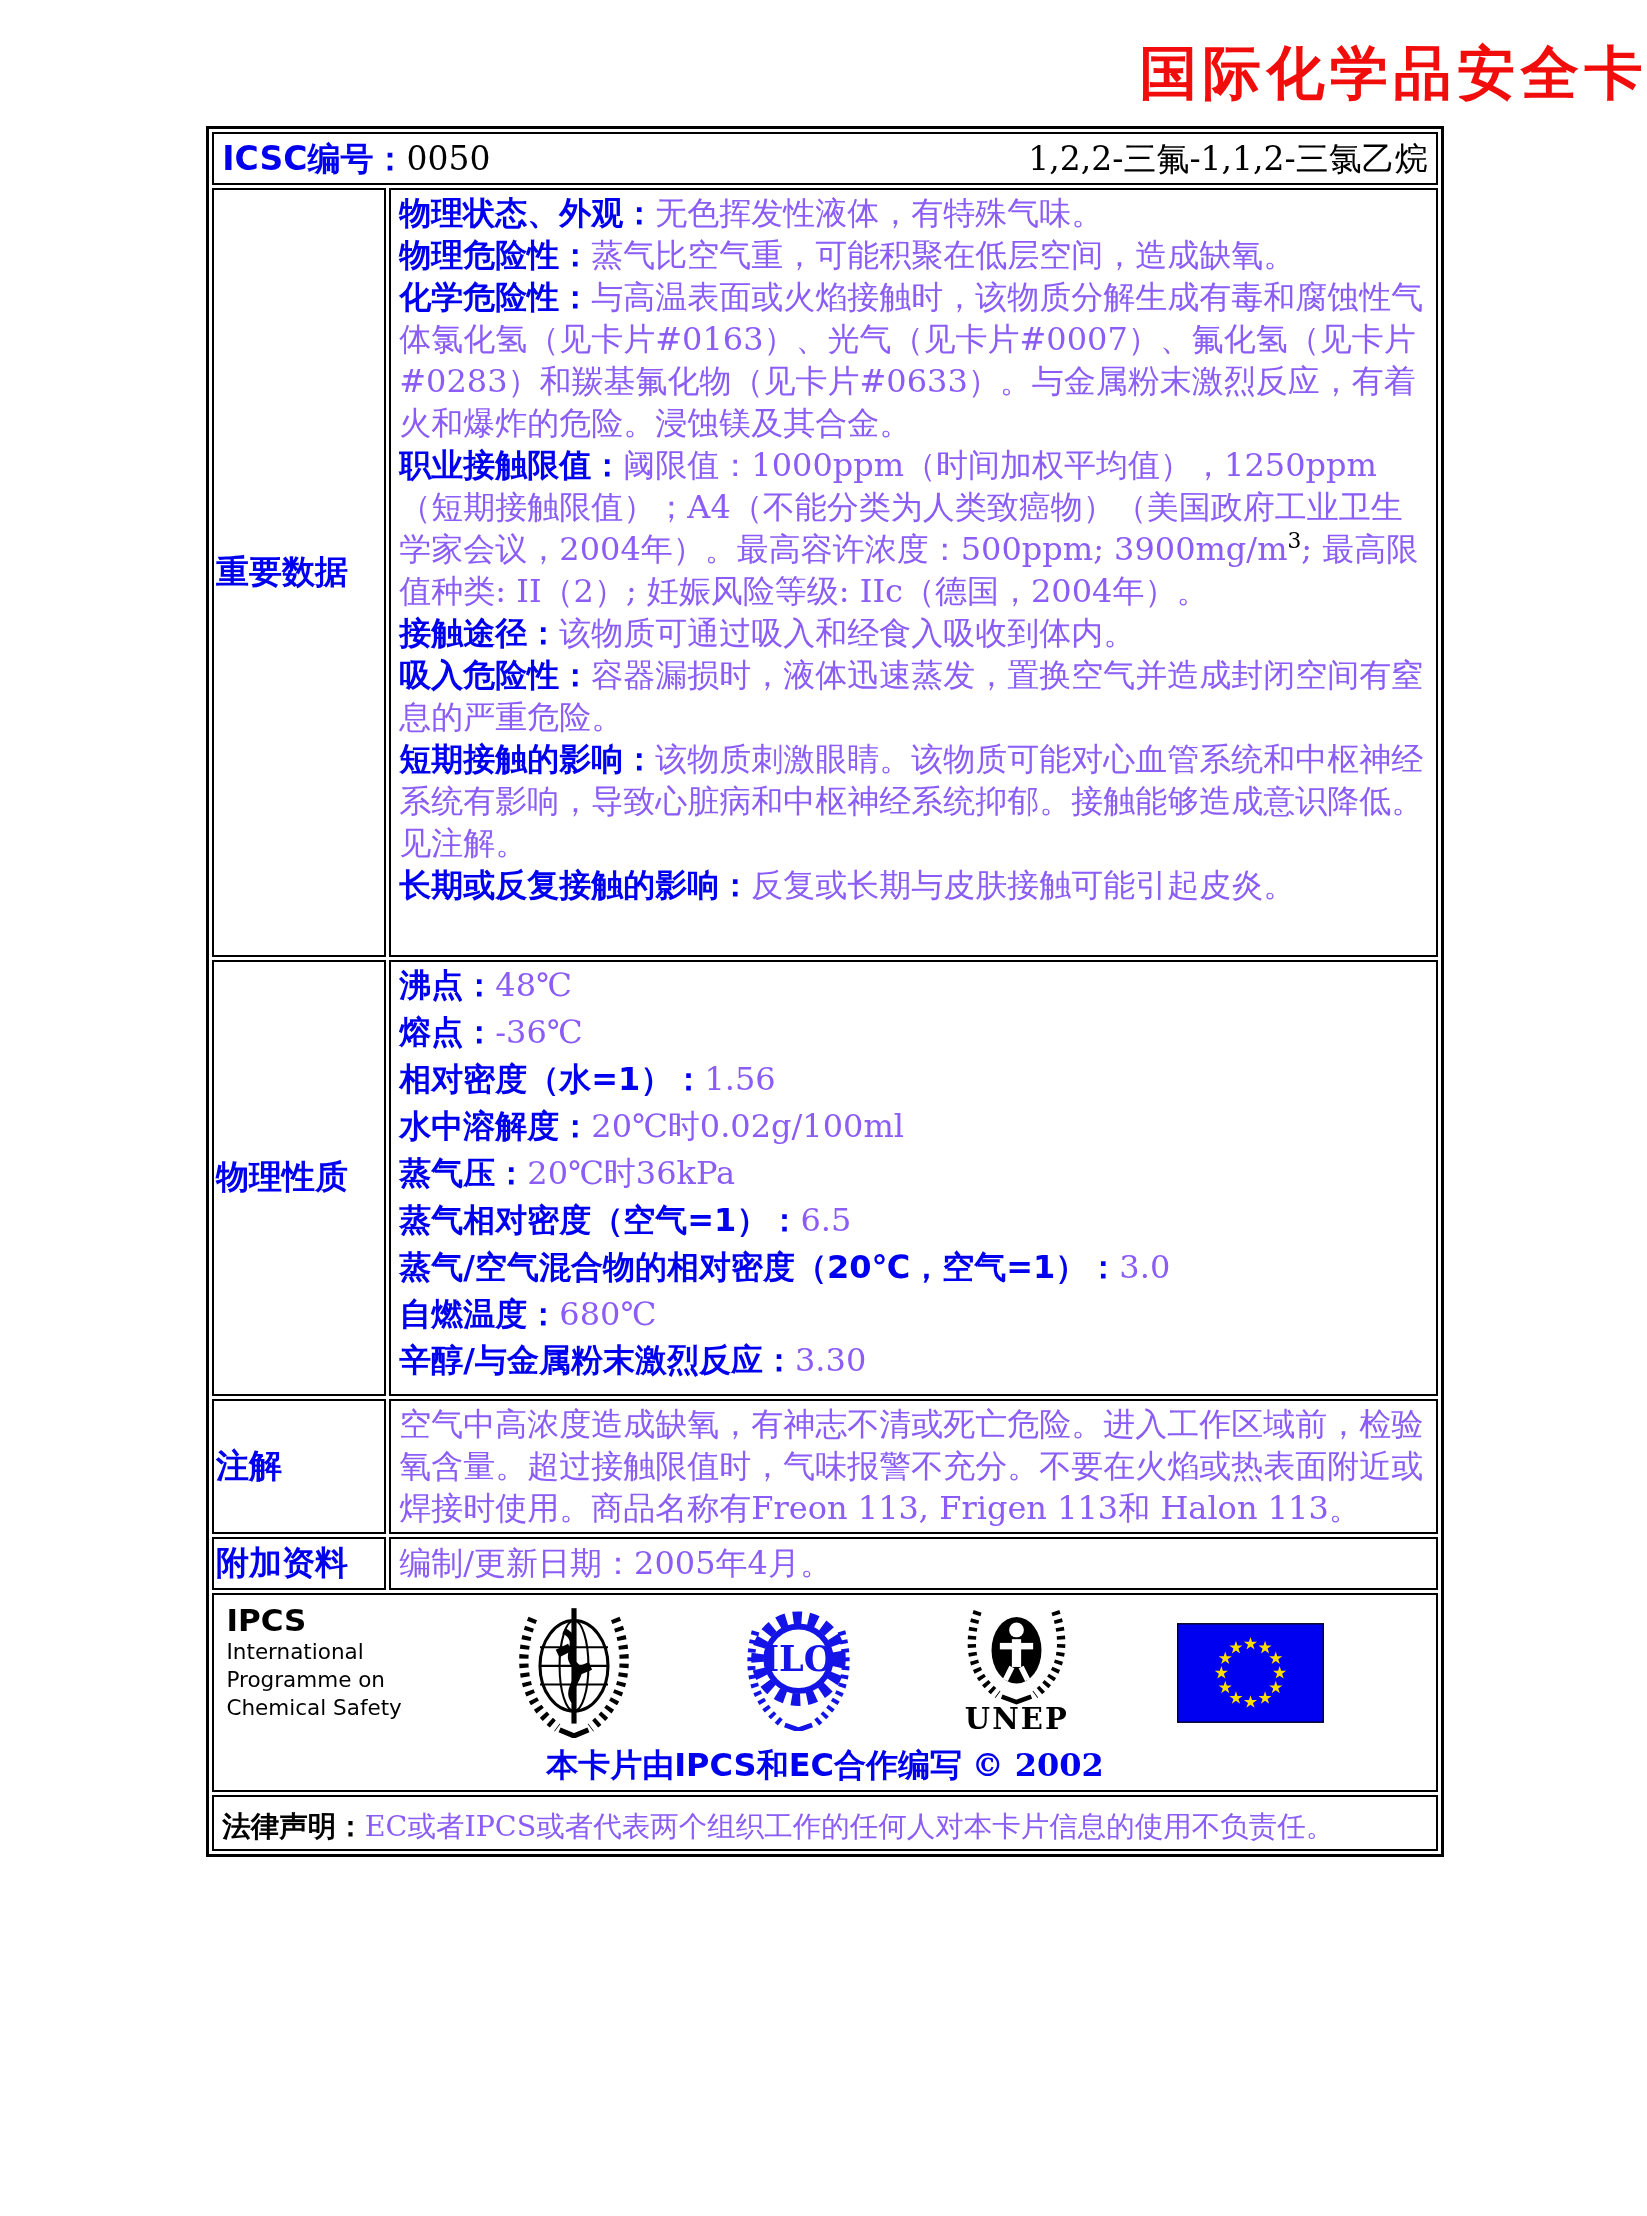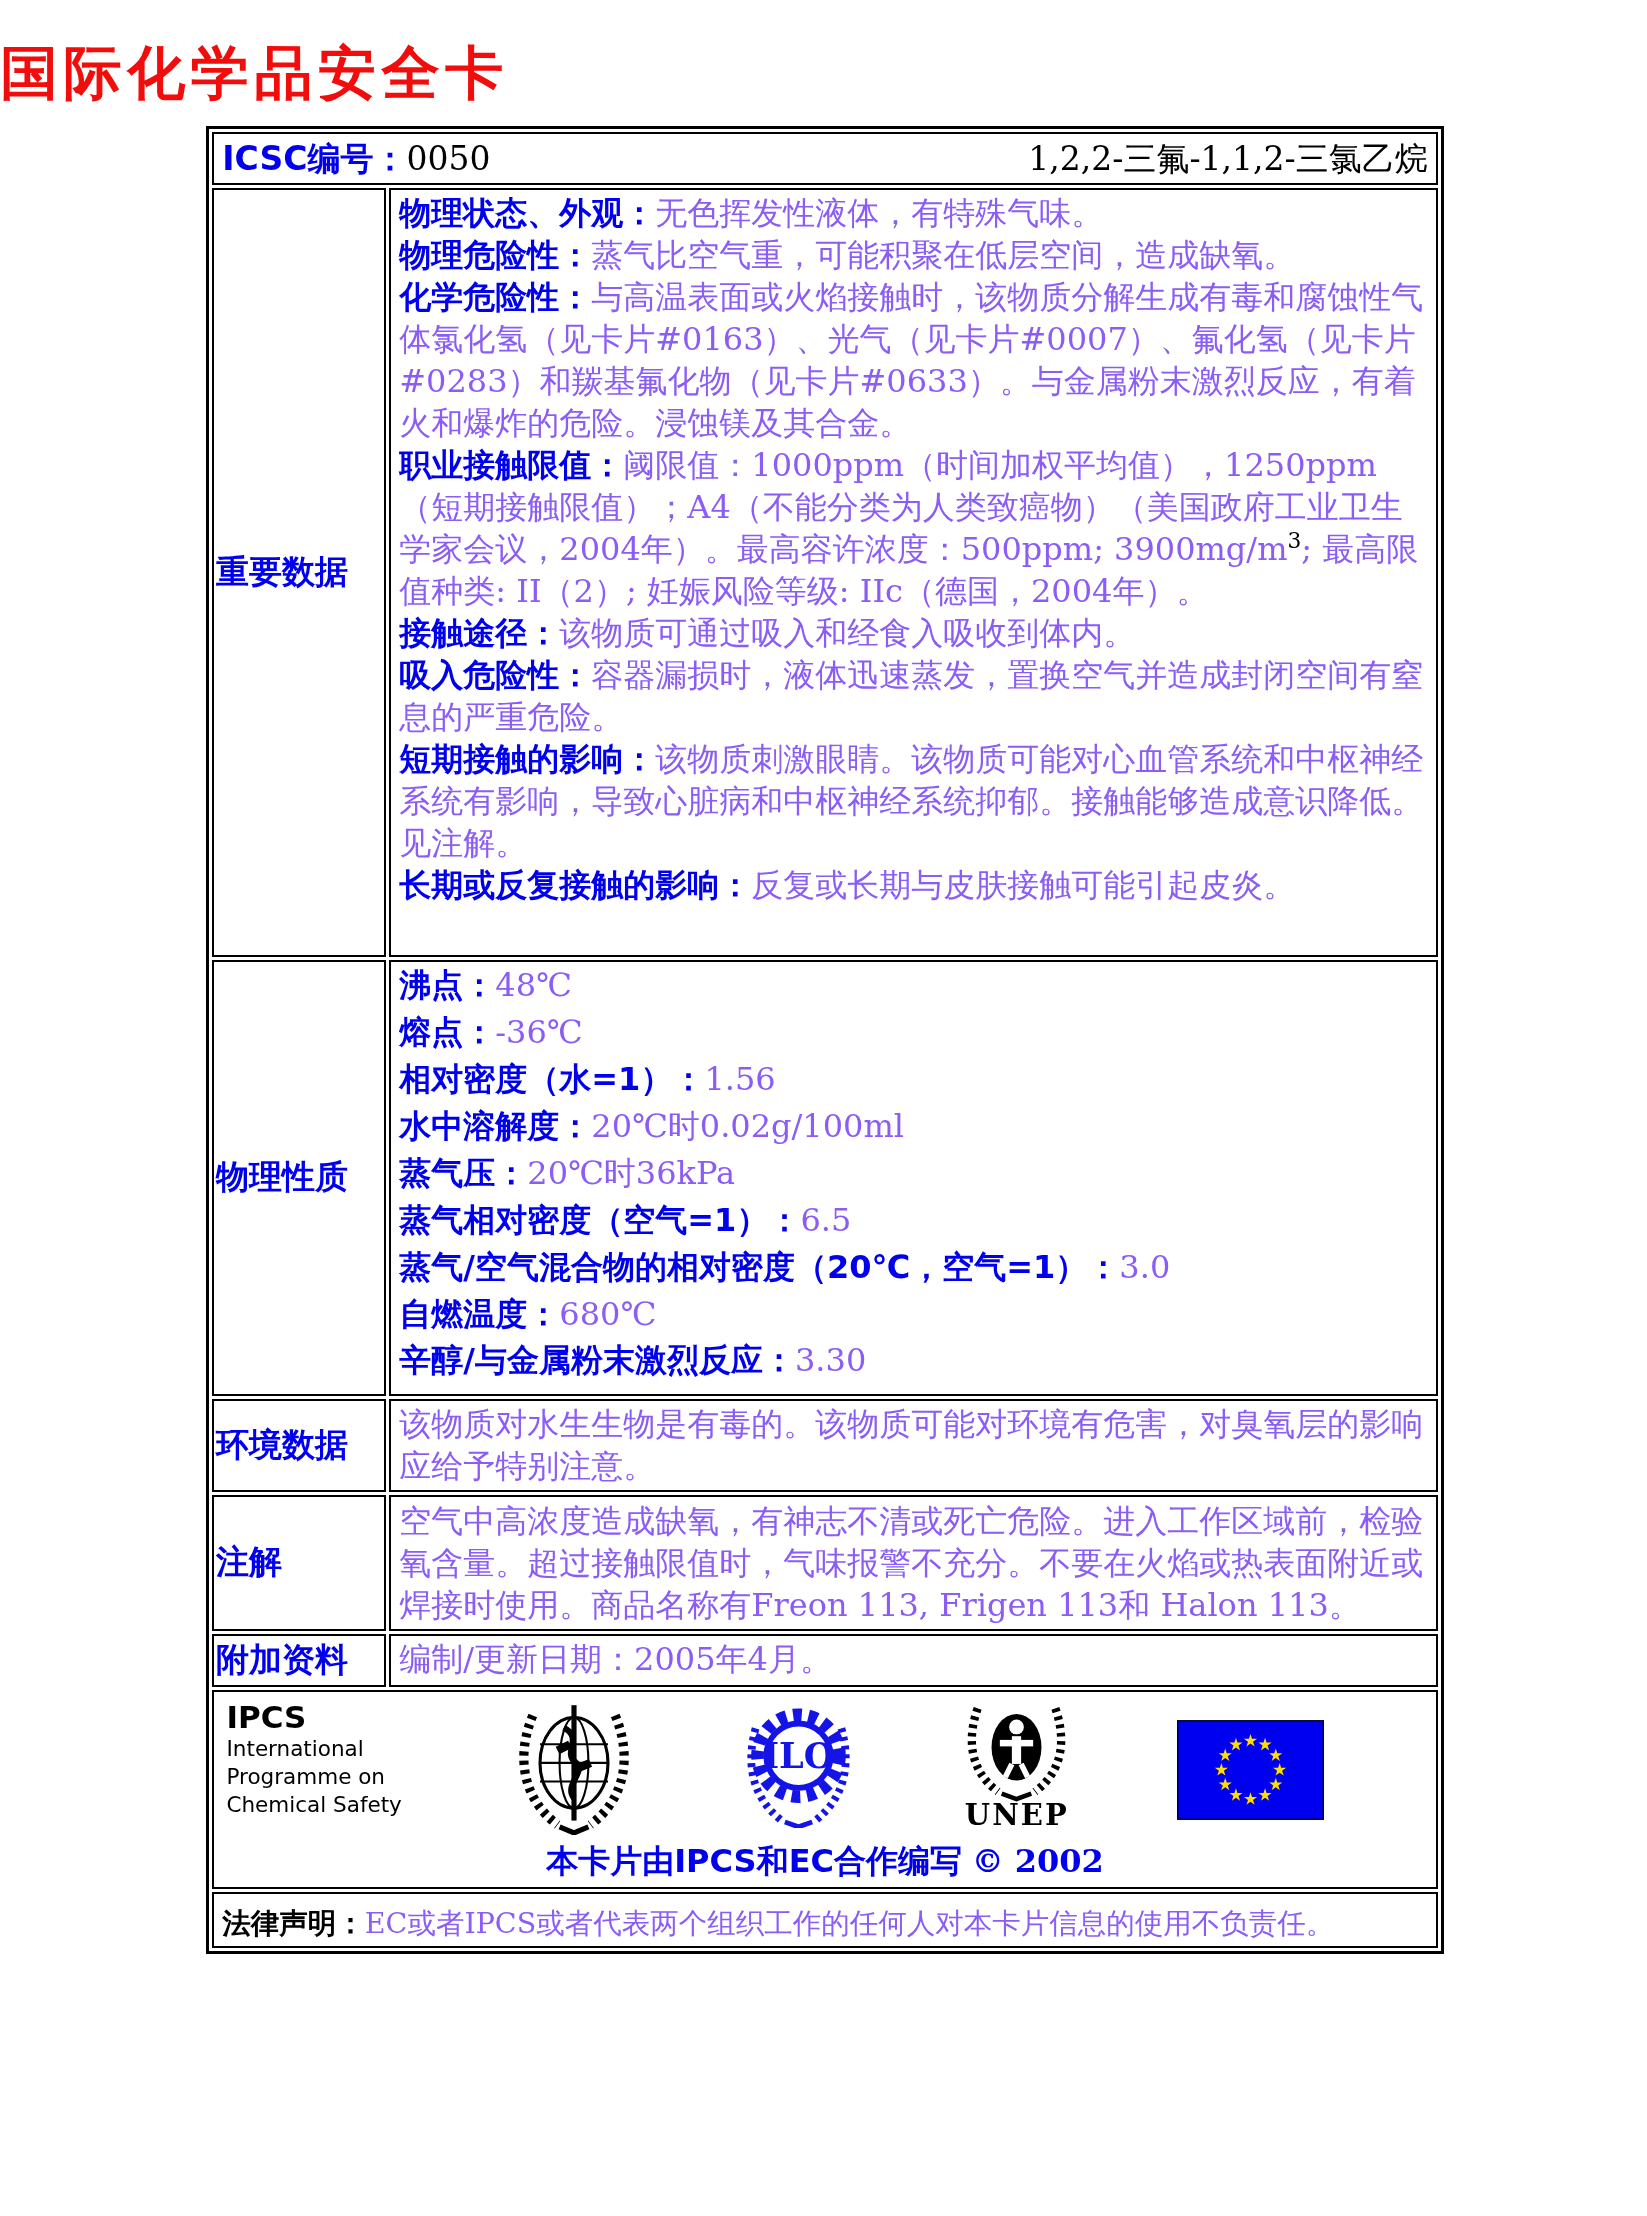--- a/index.html
+++ b/index.html
@@ -1,17 +1,17 @@
 <!DOCTYPE html>
 <html style="font-size:11px"><head>
 <meta charset="utf-8">
 <style>
   html,body{margin:0;padding:0;background:#ffffff;}
   body{width:1648px;height:2216px;position:relative;color:#000;font-family:"DejaVu Serif",serif;}
-  .title{margin:35px 0 12.5px 0;text-align:left;font-family:"DejaVu Serif",serif;
+  .title{margin:35px 0 12.5px 0;text-align:right;font-family:"DejaVu Serif",serif;
          font-weight:bold;color:#f20d0d;font-size:58px;letter-spacing:5.6px;}
   table.card{margin-left:206px;width:1238px;table-layout:fixed;
              border-collapse:separate;border-spacing:3.5px;border:3.5px solid #000;background:#fff;}
   td{border:2.8px solid #000;padding:2.8px 8.3px;vertical-align:top;background:#fff;box-sizing:border-box;}
   td.label-cell{vertical-align:middle;text-align:left;padding:2px;}
   .side-label{color:#0000ee;font-family:"DejaVu Sans",sans-serif;font-weight:bold;font-size:33px;}
   .para{font-size:32px;line-height:42px;margin:0;}
   .props .para{margin-bottom:4.9px;}
   .seg-label{color:#0000ee;font-family:"DejaVu Sans",sans-serif;font-weight:bold;}
   .seg-klabel{color:#000;font-family:"DejaVu Sans",sans-serif;font-weight:bold;}
@@ -80,28 +80,20 @@
           <div class="para"><span class="seg-label">相对密度（水=1）：</span><span class="seg-text">1.56</span></div>
           <div class="para"><span class="seg-label">水中溶解度：</span><span class="seg-text">20℃时0.02g/100ml</span></div>
           <div class="para"><span class="seg-label">蒸气压：</span><span class="seg-text">20℃时36kPa</span></div>
           <div class="para"><span class="seg-label">蒸气相对密度（空气=1）：</span><span class="seg-text">6.5</span></div>
           <div class="para"><span class="seg-label">蒸气/空气混合物的相对密度（20℃，空气=1）：</span><span class="seg-text">3.0</span></div>
           <div class="para"><span class="seg-label">自燃温度：</span><span class="seg-text">680℃</span></div>
           <div class="para"><span class="seg-label">辛醇/与金属粉末激烈反应：</span><span class="seg-text">3.30</span></div>
         </td>
   </tr>
 
-  <tr>
-    <td class="label-cell" style="height:75px;">
-      <span class="side-label">环境数据</span>
-    </td>
-    <td>
-          <div class="para"><span class="seg-text">该物质对水生生物是有毒的。该物质可能对环境有危害，对臭氧层的影响应给予特别注意。</span></div>
-        </td>
-  </tr>
 
   <tr>
     <td class="label-cell" style="height:103px;">
       <span class="side-label">注解</span>
     </td>
     <td>
           <div class="para"><span class="seg-text">空气中高浓度造成缺氧，有神志不清或死亡危险。进入工作区域前，检验氧含量。超过接触限值时，气味报警不充分。不要在火焰或热表面附近或焊接时使用。商品名称有Freon 113, Frigen 113和 Halon 113。</span></div>
         </td>
   </tr>
 

